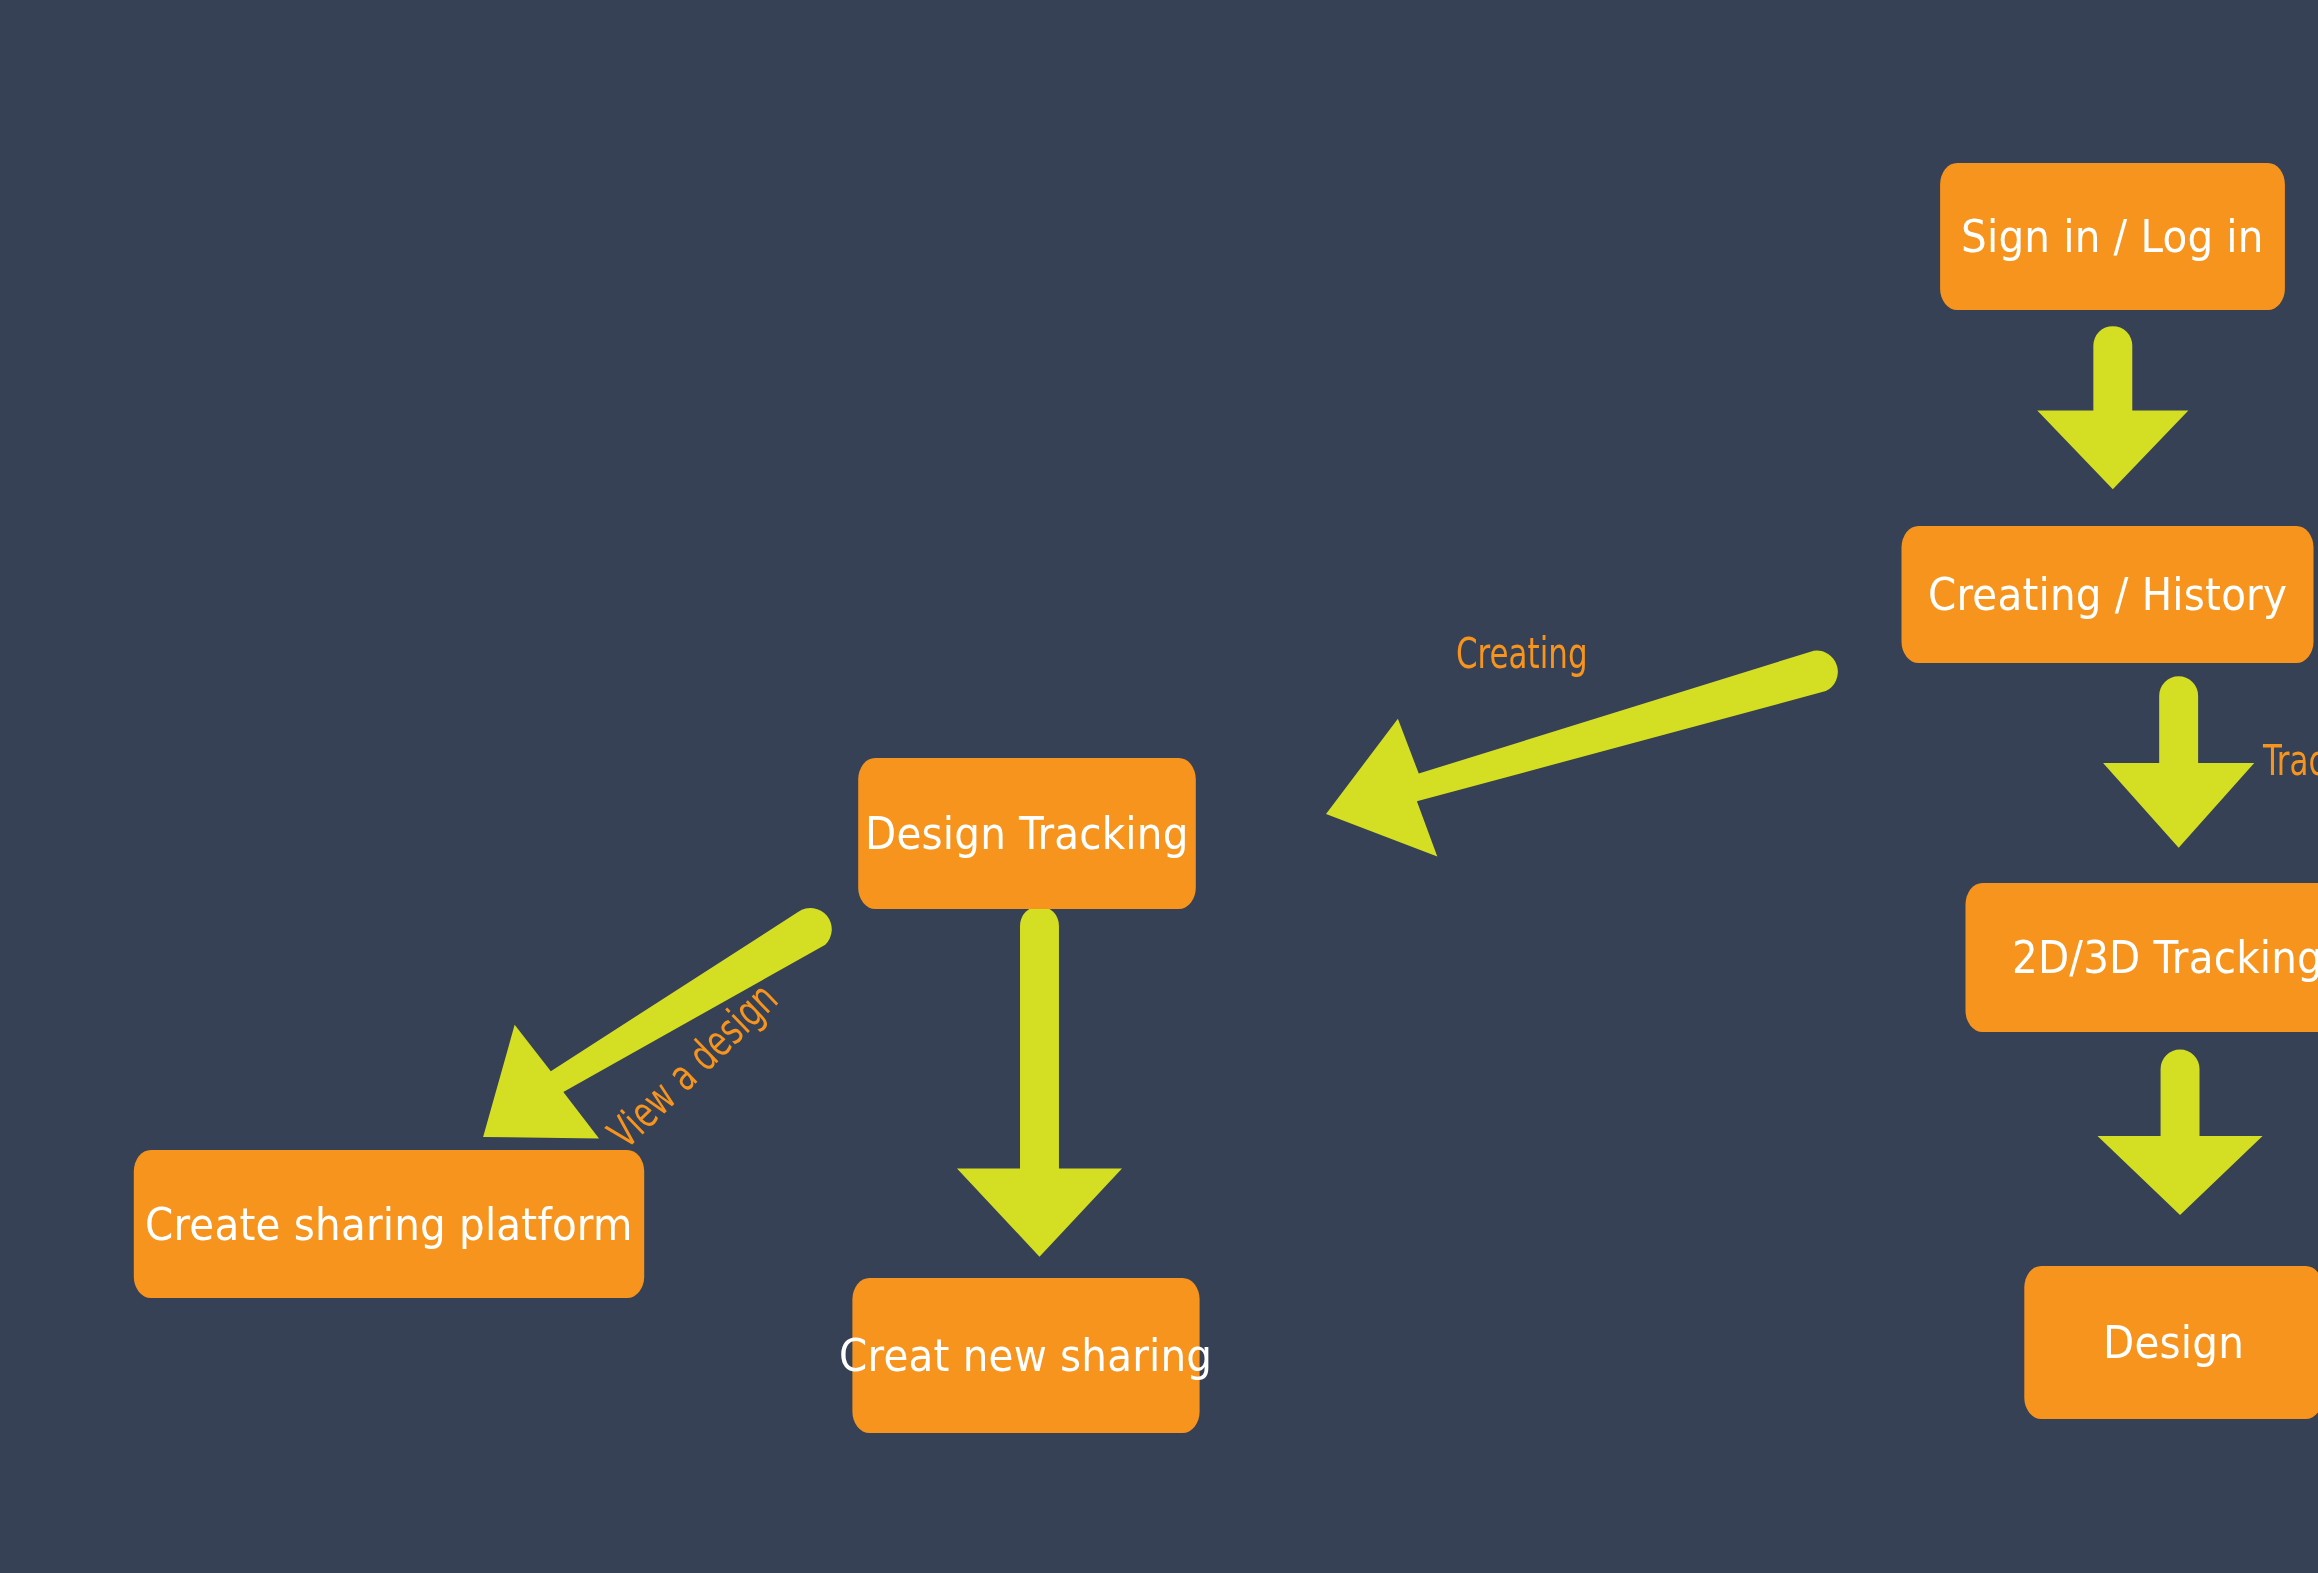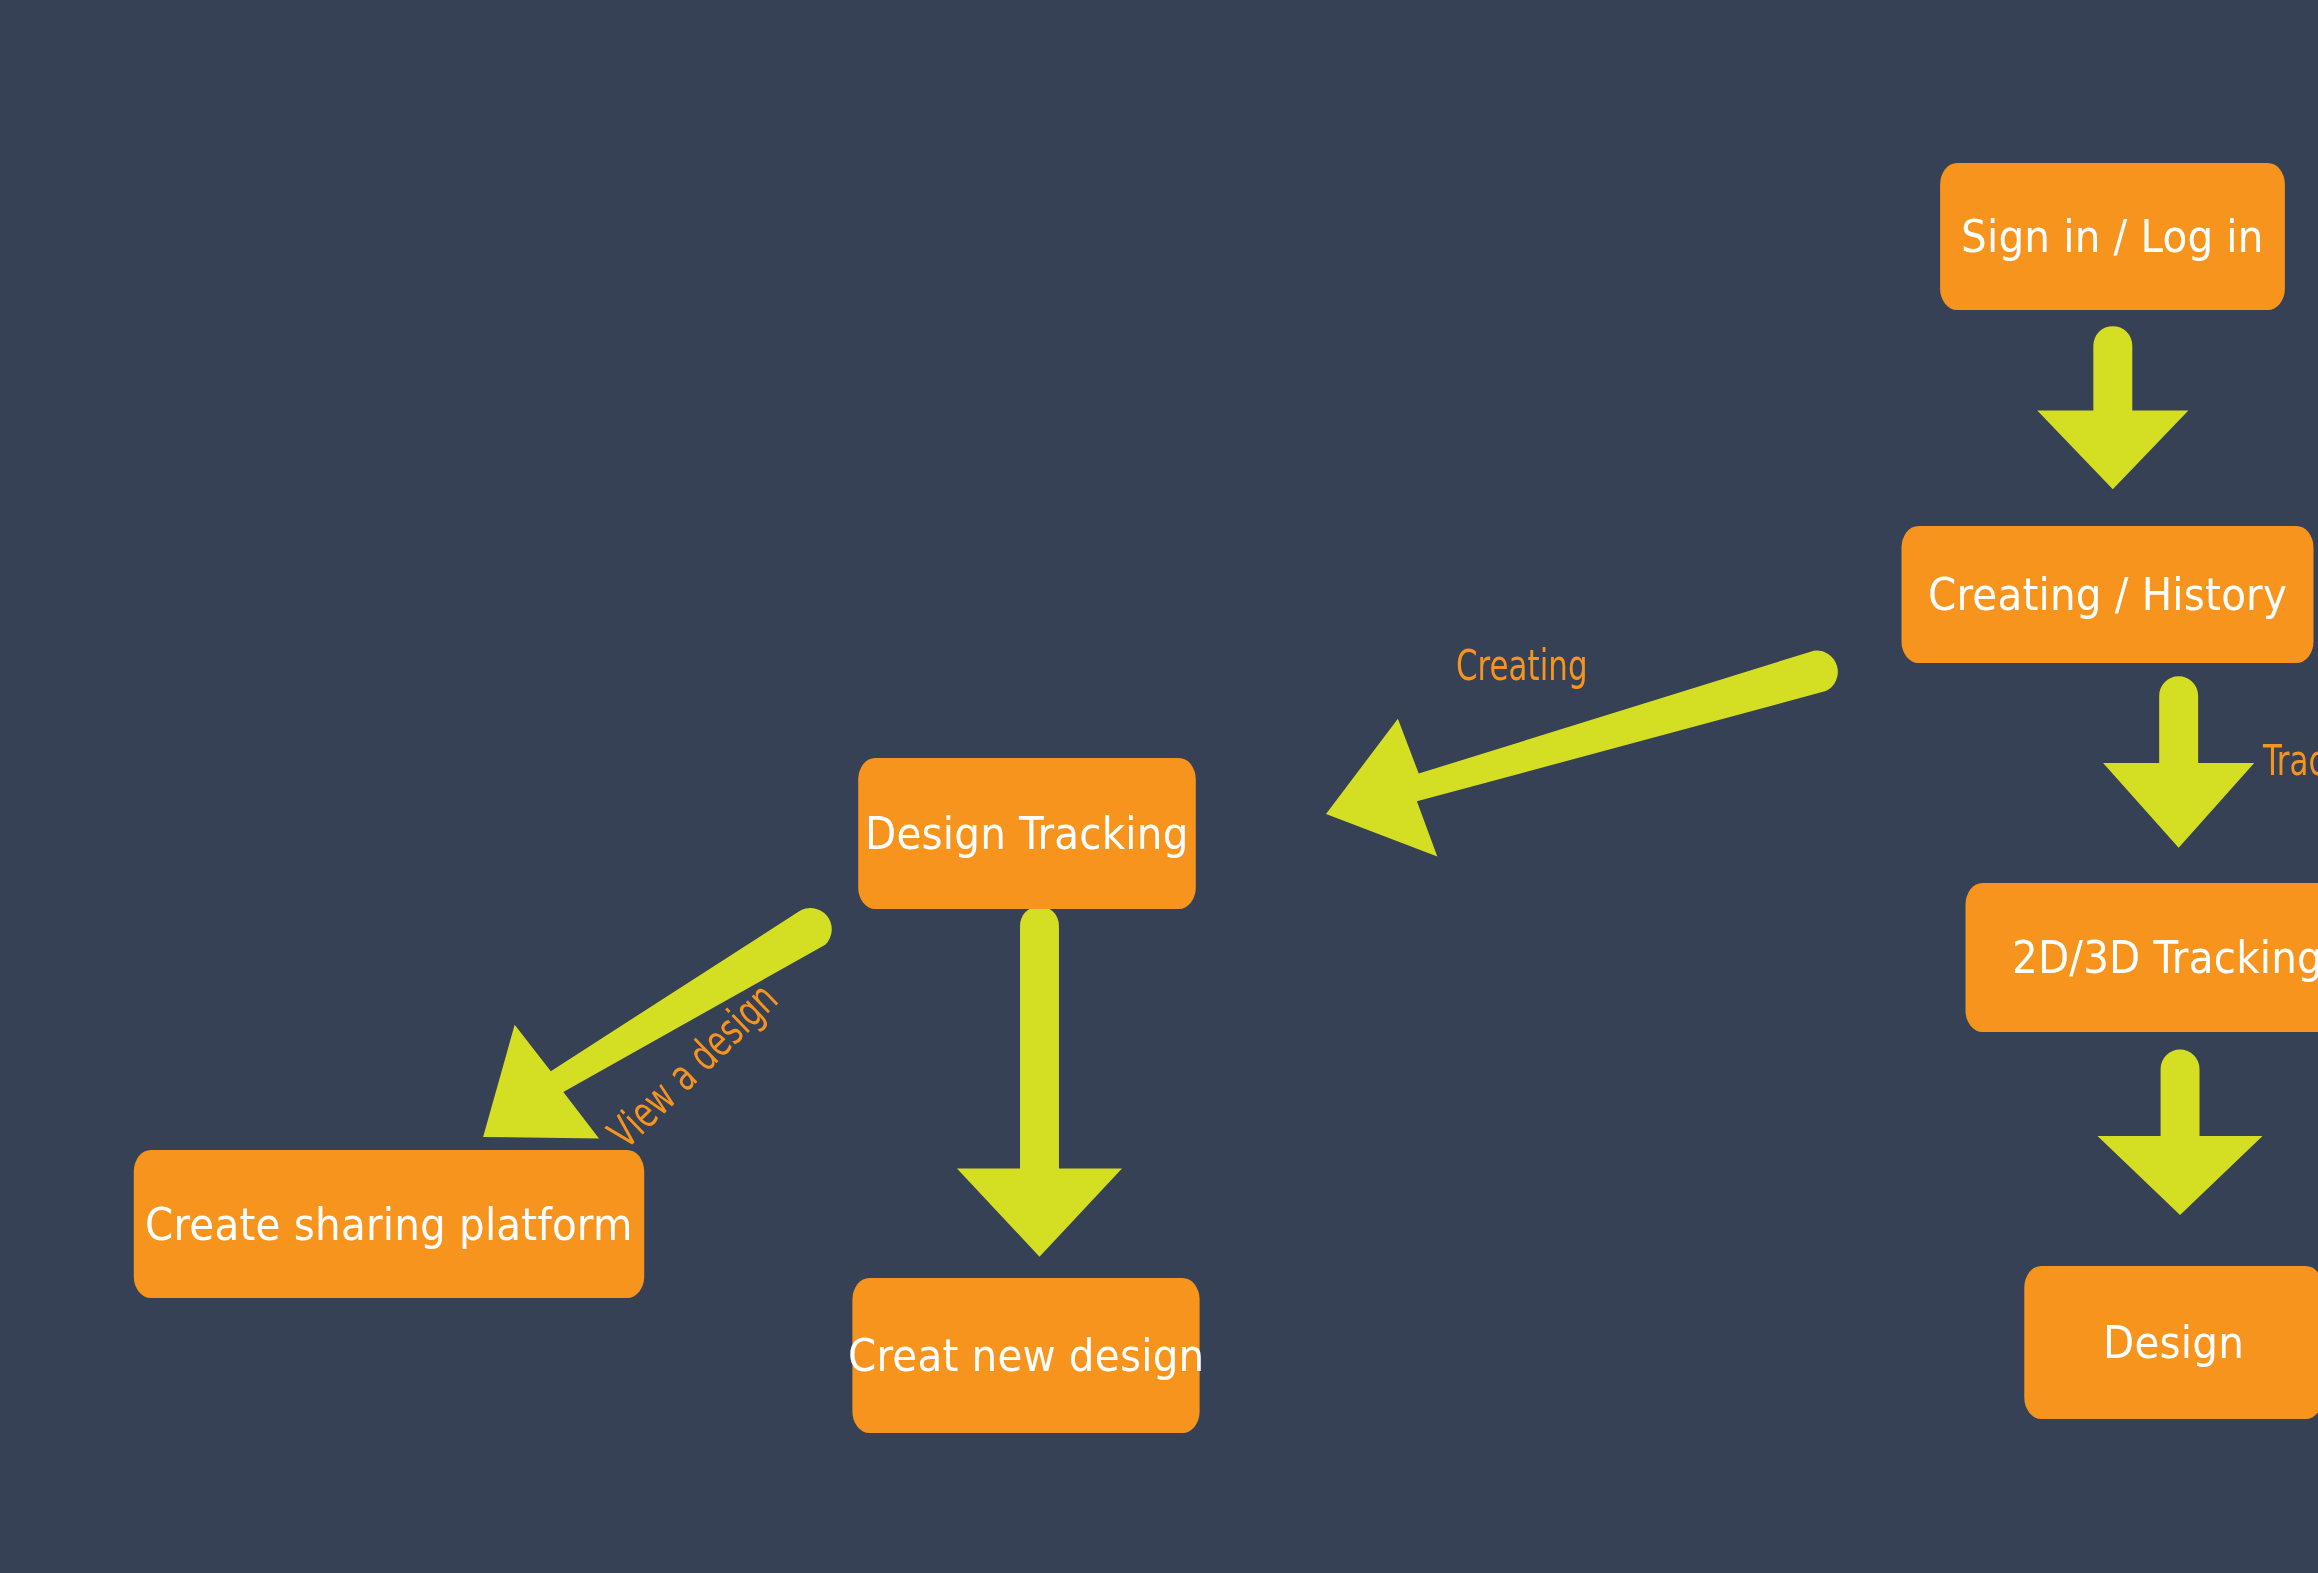--- a/index.html
+++ b/index.html
@@ -148,24 +148,24 @@
 
   <div class="node" style="left:816px; top:758px; width:422px; height:151px;">
     <span>Design Tracking</span>
   </div>
 
   <div class="node" style="left:70px; top:1150px; width:638px; height:148px;">
     <span>Create sharing platform</span>
   </div>
 
   <div class="node" style="left:809px; top:1278px; width:434px; height:155px;">
-    <span>Creat new design</span>
+    <span>Creat new sharing</span>
   </div>
 
-  <div class="edge-label" style="left:1456px; top:628px;margin-top:12px;">
+  <div class="edge-label" style="left:1456px; top:628px;">
     <span>Creating</span>
   </div>
 
   <div class="edge-label" style="left:2263px; top:735px;">
     <span>Tracking</span>
   </div>
 
   <div class="edge-label" style="left:598px; top:1122px; transform: rotate(-44deg);">
     <span>View a design</span>
   </div>

